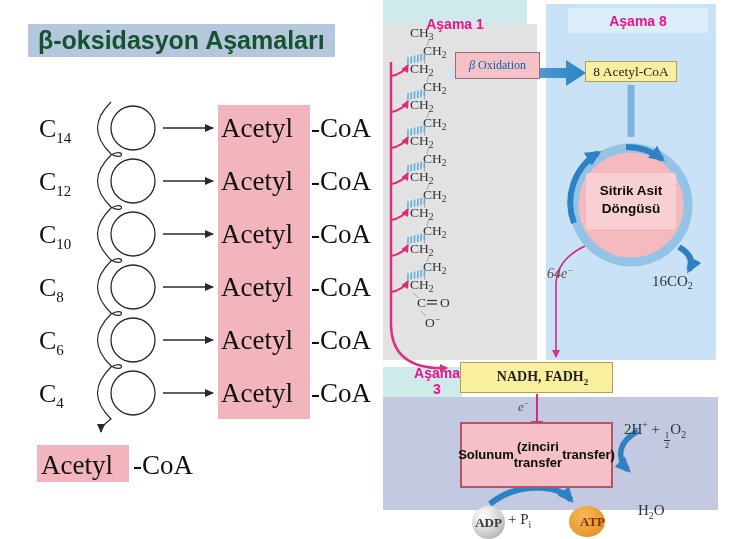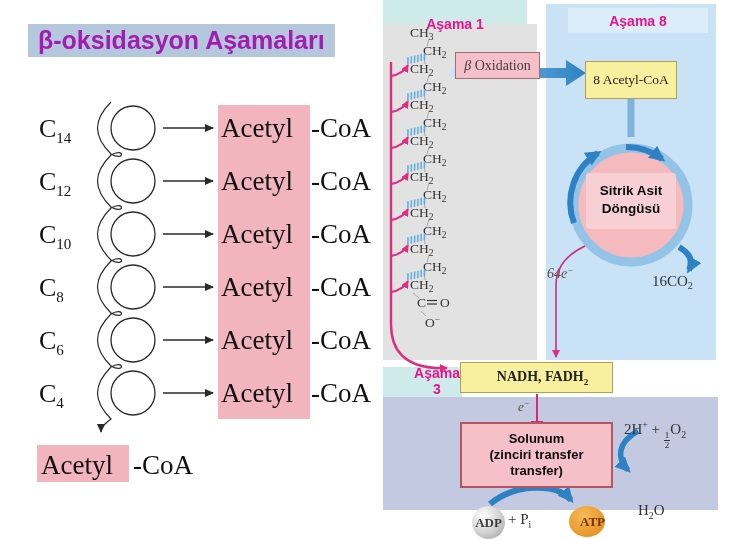--- a/index.html
+++ b/index.html
@@ -4,26 +4,26 @@
 <style>
   html,body{margin:0;padding:0;background:#fff;}
   #canvas{position:relative;width:742px;height:539px;background:#fff;overflow:hidden;
           font-family:"Liberation Sans",sans-serif;}
   .panel{position:absolute;z-index:0;}
   .svgl{position:absolute;z-index:2;overflow:visible;}
   .box{position:absolute;z-index:4;display:flex;align-items:center;justify-content:center;
        text-align:center;box-sizing:border-box;}
   .serif{font-family:"Liberation Serif",serif;}
   #title{position:absolute;left:28px;top:24px;height:33px;line-height:33px;
-         padding:0 10px;font-size:25px;font-weight:bold;color:#a21caf;
+         padding:0 10px;font-size:25px;font-weight:bold;color:#14532d;
          background:#b4c7dd;z-index:4;}
   .stage-label{font-weight:bold;font-size:14px;color:#e9138b;z-index:4;}
   .ybox{background:#f9f09f;border:1px solid #b0a050;font-size:13.5px;color:#222;}
   .pbox{background:#f6c0c8;}
-  #beta-box{border:1.5px solid #9a7078;color:#404040;font-size:14px;}
+  #beta-box{border:1.5px solid #9a7078;color:#0369a1;font-size:12px;}
   #solunum-box{border:2px solid #b5565e;color:#0a0a0a;font-weight:bold;font-size:13px;line-height:16px;}
   #nadh-box{font-weight:bold;}
   .chem{position:absolute;z-index:4;font-family:"Liberation Serif",serif;font-size:15px;color:#333;}
   .ital{font-style:italic;color:#5a4c42;}
   sub{font-size:0.65em;} sup{font-size:0.65em;}
   .frac{display:inline-flex;flex-direction:column;vertical-align:-0.45em;font-size:9px;
         line-height:1.05;text-align:center;}
   .frac .num{border-bottom:1px solid #333;padding:0 1px;}
   #adp-circle{border-radius:50%;background:radial-gradient(circle at 35% 30%,#ffffff,#d0d0d0 55%,#9a9a9a);
               font-family:"Liberation Serif",serif;font-weight:bold;font-size:13px;color:#3a3a3a;}
@@ -216,21 +216,21 @@
     </svg>
 
   <div id="beta-box" class="box pbox serif" style="left:455px;top:52px;width:85px;height:27px;">
     <span><i>β</i><span> Oxidation</span></span>
   </div>
 
   <svg class="svgl" style="left:448px;top:56px;" width="142" height="34" viewBox="0 0 142 34">
     <path d="M0,12 L118,12 L118,4 L138,17 L118,30 L118,22 L0,22 Z" fill="url(#grad-arrow)"></path>
   </svg>
 
-  <div class="box ybox serif" style="left:585px;top:61px;width:92px;height:38px;text-align:center;">
+  <div class="box ybox serif" style="left:585px;top:61px;width:92px;height:21px;text-align:center;">
     <span>8 Acetyl-CoA</span>
   </div>
 
   <svg class="svgl" style="left:546px;top:85px;" width="196" height="280" viewBox="0 0 196 280">
     <line x1="85" y1="0" x2="85" y2="52" stroke="#7fb2dc" stroke-width="7"></line>
     <circle cx="85" cy="120" r="57" fill="#f4babe" stroke="#93c3e6" stroke-width="9"></circle>
     <path d="M 80,62 A 58,58 0 0 1 116,74" fill="none" stroke="#2e82c4" stroke-width="6" marker-end="url(#m-blue)"></path>
     <path d="M 28,138 A 58,58 0 0 1 52,68" fill="none" stroke="#2e82c4" stroke-width="6" marker-end="url(#m-blue)"></path>
     <path d="M 133,162 Q 150,172 143,185" fill="none" stroke="#2e82c4" stroke-width="6" marker-end="url(#m-blue)"></path>
     <rect x="40" y="88" width="90" height="56" rx="3" fill="#f8d0d4"></rect>
@@ -244,21 +244,21 @@
   <div id="nadh-box" class="box ybox serif" style="left:460px;top:362px;width:153px;height:31px;font-size:14px;padding-left:12px;">
     <span><span>NADH, FADH</span><sub>2</sub></span>
   </div>
 
   <div id="conn-nadh-sol" style="left:536px;top:394px;width:2px;height:28px;"></div>
   <div id="conn-tbar" style="left:531px;top:421px;width:12px;height:2px;"></div>
   <div class="chem ital" style="left:518px;top:398px;font-size:13px;">
     <span>e</span><sup>−</sup>
   </div>
 
-  <div id="solunum-box" class="box pbox" style="left:460px;top:422px;width:153px;height:66px;flex-direction:column;">
+  <div id="solunum-box" class="box pbox" style="left:460px;top:422px;width:153px;height:66px;flex-direction:row;">
     <span>Solunum</span>
     <span>(zinciri transfer</span>
     <span>transfer)</span>
   </div>
 
   <div class="chem" style="left:624px;top:419px;">
     <span>2H</span><sup>+</sup><span> + </span><span class="frac">
         <span class="num">1</span>
         <span class="den">2</span>
       </span><span>O</span><sub>2</sub>

